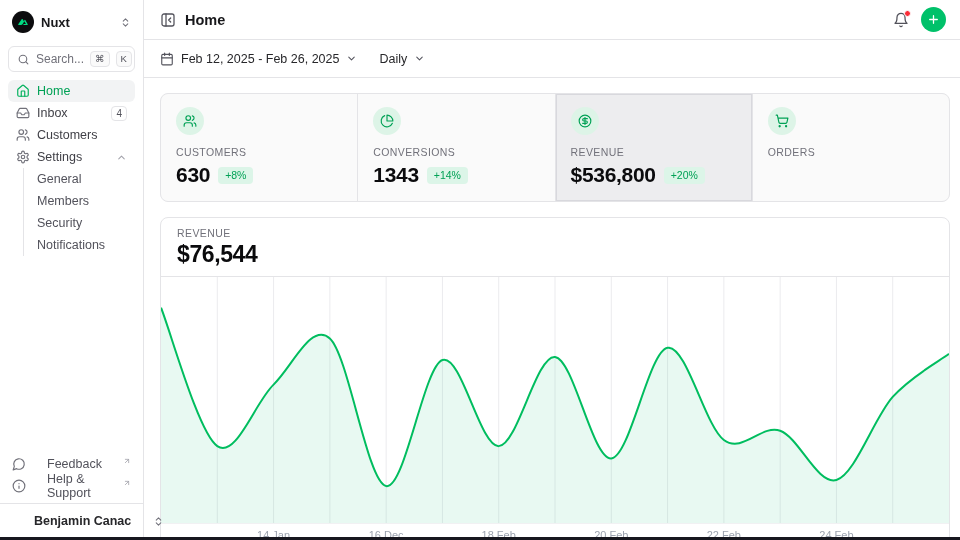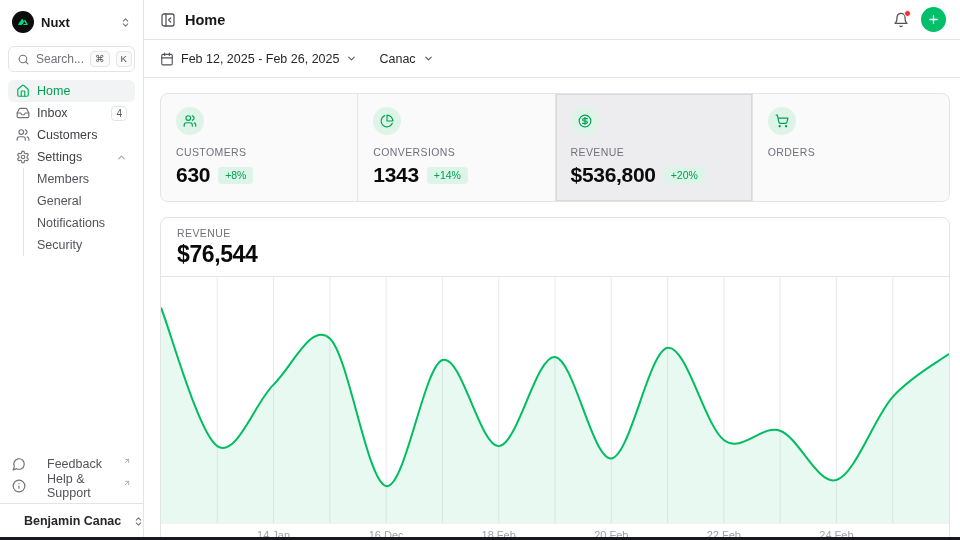--- a/index.html
+++ b/index.html
@@ -33,21 +33,21 @@
   .caret-end { margin-left:auto; color:#a1a1aa; }
   .subnav { margin:0 0 0 15px; border-left:1px solid #e4e4e7; display:flex; flex-direction:column; }
   .subnav-item { height:22px; display:flex; align-items:center; padding-left:13px;
     font-size:12.5px; font-weight:500; color:#52525b; cursor:pointer; }
   .side-footer { margin-top:auto; }
   .flink { display:flex; align-items:center; gap:21px; height:22px; padding:0 4px;
     font-size:12.5px; font-weight:500; color:#52525b; cursor:pointer; }
   .flink .nicon { color:#71717a; }
   .ext { color:#a1a1aa; transform:translateY(-3px); }
   .user-row { border-top:1px solid #e4e4e7; margin:6px -8px 0; padding:7px 12px 9px;
-    display:flex; align-items:center; gap:12px; cursor:pointer; }
+    display:flex; align-items:center; gap:22px; cursor:pointer; }
   .avatar { width:20px; height:20px; border-radius:50%;
     background:radial-gradient(circle at 50% 35%, #6b6b70 0 28%, #2b2b30 30% 100%); }
   .user-name { font-size:12.5px; font-weight:600; color:#27272a; white-space:nowrap; }
 
   
   .main { margin-left:144px; height:540px; display:flex; flex-direction:column; }
   .topbar { height:40px; flex:none; border-bottom:1px solid #e4e4e7; display:flex;
     align-items:center; padding:0 14px 0 16px; }
   .topbar-left { display:flex; align-items:center; gap:9px; }
   .collapse-btn { color:#52525b; cursor:pointer; }
@@ -161,24 +161,24 @@
           </svg>
       </span>
       <span class="lbl">Settings</span>
       <span class="caret-end icon">
         <svg width="11" height="11" viewBox="0 0 24 24" fill="none" stroke="currentColor" stroke-width="2.2" stroke-linecap="round" stroke-linejoin="round">
             <path d="m18 15-6-6-6 6"></path>
           </svg>
       </span>
     </div>
     <div class="subnav">
+      <div class="subnav-item">General</div>
       <div class="subnav-item">Members</div>
-      <div class="subnav-item">General</div>
+      <div class="subnav-item">Security</div>
       <div class="subnav-item">Notifications</div>
-      <div class="subnav-item">Security</div>
     </div>
   </nav>
 
   <div class="side-footer">
     <div class="flink">
       <span class="icon nicon">
         <svg width="14" height="14" viewBox="0 0 24 24" fill="none" stroke="currentColor" stroke-width="2" stroke-linecap="round" stroke-linejoin="round">
             <path d="M7.9 20A9 9 0 1 0 4 16.1L2 22Z"></path>
           </svg>
       </span>
@@ -258,21 +258,21 @@
           </svg>
       </span>
       <span>Feb 12, 2025 - Feb 26, 2025</span>
       <span class="caret icon">
         <svg width="11" height="11" viewBox="0 0 24 24" fill="none" stroke="currentColor" stroke-width="2.2" stroke-linecap="round" stroke-linejoin="round">
             <path d="m6 9 6 6 6-6"></path>
           </svg>
       </span>
     </div>
     <div class="picker">
-      <span>Canac</span>
+      <span>Daily</span>
       <span class="caret icon">
         <svg width="11" height="11" viewBox="0 0 24 24" fill="none" stroke="currentColor" stroke-width="2.2" stroke-linecap="round" stroke-linejoin="round">
             <path d="m6 9 6 6 6-6"></path>
           </svg>
       </span>
     </div>
   </div>
 
   <div class="content">
 

